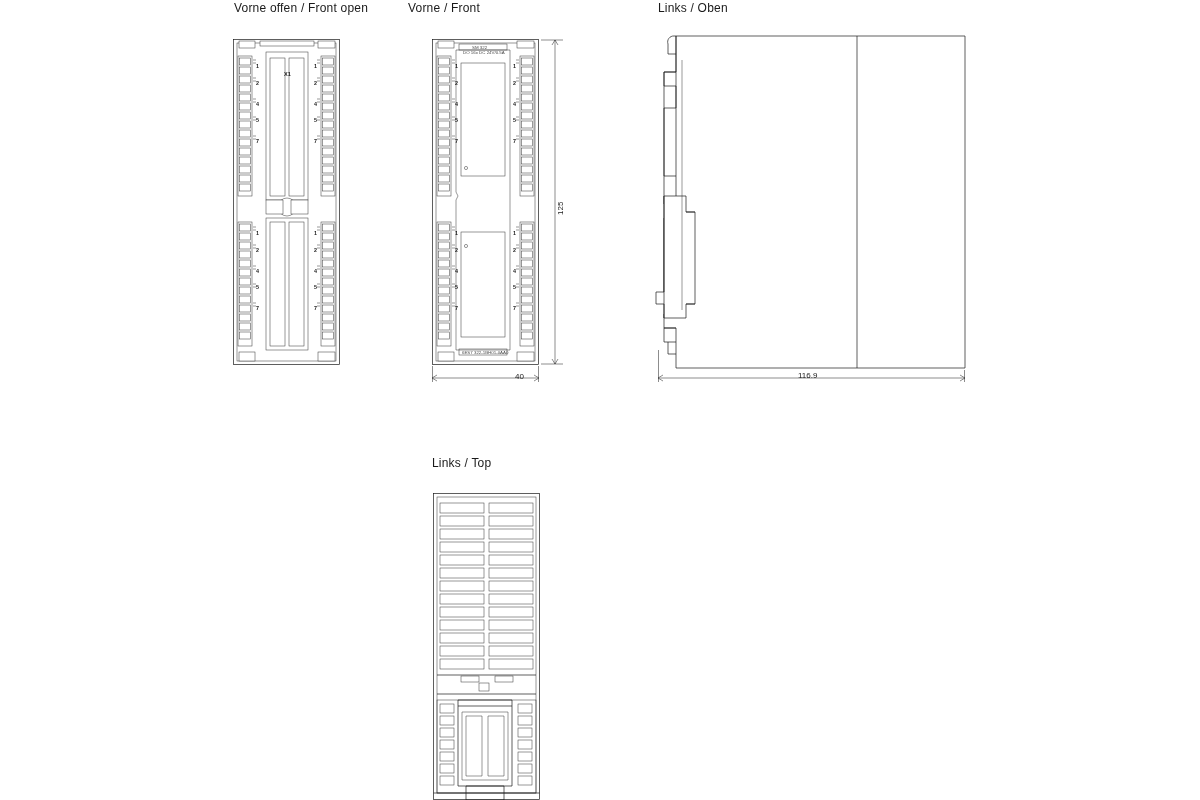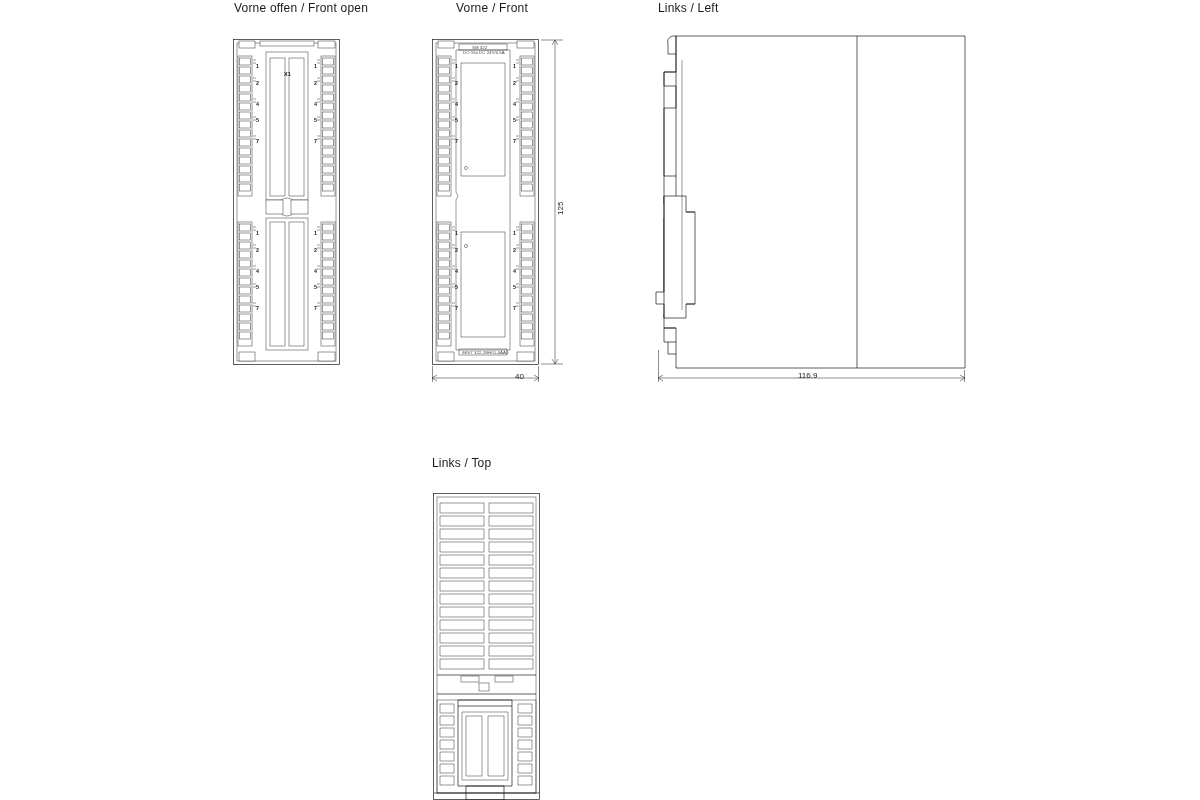--- a/index.html
+++ b/index.html
@@ -78,22 +78,22 @@
   .blurtext {
     font-family: "Liberation Sans", sans-serif;
     font-size: 4.4px;
     fill: #4a4a4a;
   }
 </style>
 </head>
 <body>
 
 <div class="view-label" style="left:234px; top:1px;">Vorne offen / Front open</div>
-<div class="view-label" style="left:456px; top:1px;">Vorne / Front</div>
-<div class="view-label" style="left:658px; top:1px;">Links / Left</div>
+<div class="view-label" style="left:408px; top:1px;">Vorne / Front</div>
+<div class="view-label" style="left:658px; top:1px;">Links / Oben</div>
 <div class="view-label" style="left:432px; top:456px;">Links / Top</div>
 
 <div class="dim-label vertical" style="left:556px; top:215px;">125</div>
 <div class="dim-label" style="left:481px; top:372px;margin-left:34px;">40</div>
 <div class="dim-label" style="left:798px; top:371px;">116.9</div>
 
 <svg width="1200" height="800">
 
   <g>
 

